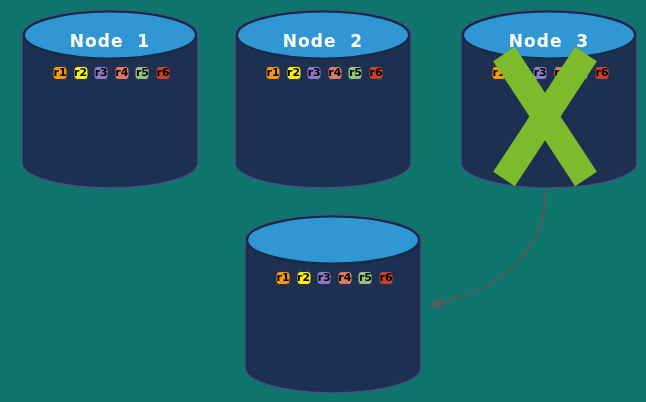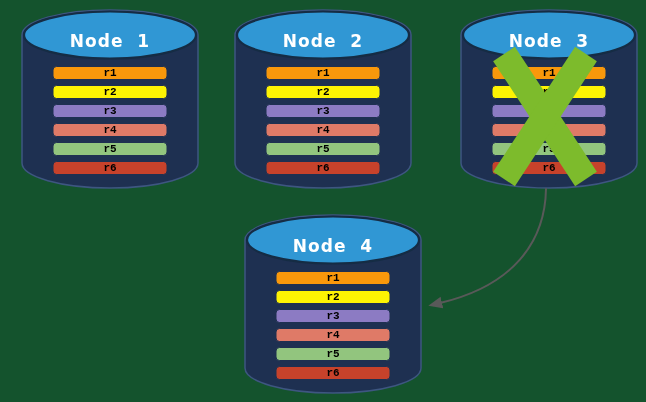--- a/index.html
+++ b/index.html
@@ -1,31 +1,31 @@
 <!DOCTYPE html>
 <html style="--cylinder-body: #1E3051; --cylinder-edge: #3E5681; --cylinder-top: #3097D4; --cylinder-top-edge: #152C44; --row-border: #1E3051; --row-text: #000000; --title-text: #FFFFFF; --failure-x: #7DBB2C; --arrow: #595959;"><head>
 <meta charset="utf-8">
 <style>
   html,body { margin:0; padding:0; background:#ffffff; }
   .canvas {
-    position:relative; width:646px; height:402px; background:#14532d;
+    position:relative; width:646px; height:402px; background:#0f766e;
     font-family:"DejaVu Sans","Liberation Sans",sans-serif; overflow:hidden;
   }
   .node { position:absolute; width:180px; height:182px; }
   .cyl { position:absolute; left:0; top:0; width:180px; height:182px; display:block; }
   .cyl-body { fill:var(--cylinder-body); stroke:var(--cylinder-edge); stroke-width:1.5; }
   .cyl-top  { fill:var(--cylinder-top);  stroke:var(--cylinder-top-edge); stroke-width:2.2; }
   .node-title {
     position:absolute; top:23px; left:0; right:0; text-align:center;
     color:var(--title-text); font-weight:bold; font-size:17px;
     letter-spacing:1px; word-spacing:7px; line-height:20px;
   }
   .rows {
     position:absolute; top:58px; left:50%; transform:translateX(-50%);
-    width:115px; display:flex; flex-direction:column; gap:5.5px;font-family:Liberation Mono, monospace;
+    width:115px; display:flex; flex-direction:row; gap:5.5px;
   }
   .row {
     height:13.5px; box-sizing:border-box;
     border:1.5px solid var(--row-border); border-radius:4px;
     color:var(--row-text); font-weight:bold; font-size:11px;
     display:flex; align-items:center; justify-content:center;
   }
   .xmark { position:absolute; left:0; top:0; width:180px; height:182px; pointer-events:none; }
   .xmark line { stroke:var(--failure-x); stroke-width:26; stroke-linecap:butt; }
   .arrow-layer { position:absolute; left:0; top:0; width:646px; height:402px; pointer-events:none; }
@@ -87,21 +87,20 @@
       <line x1="45" y1="46" x2="127" y2="171"></line>
       <line x1="127" y1="46" x2="45" y2="171"></line>
     </svg>
   </div>
 
   <div class="node" style="left:243px; top:213px;">
     <svg class="cyl" viewBox="0 0 180 182" aria-hidden="true">
       <path class="cyl-body" d="M 2 27 A 88 25 0 0 1 178 27 L 178 155 A 88 25 0 0 1 2 155 Z"></path>
       <ellipse class="cyl-top" cx="90" cy="27" rx="86" ry="23.5"></ellipse>
     </svg>
-    <div class="node-title">Node 4</div>
     <div class="rows">
       <div class="row" style="background: rgb(249, 152, 11);">r1</div>
       <div class="row" style="background: rgb(253, 243, 3);">r2</div>
       <div class="row" style="background: rgb(140, 123, 195);">r3</div>
       <div class="row" style="background: rgb(223, 122, 103);">r4</div>
       <div class="row" style="background: rgb(146, 197, 126);">r5</div>
       <div class="row" style="background: rgb(199, 66, 43);">r6</div>
     </div>
   </div>
 

